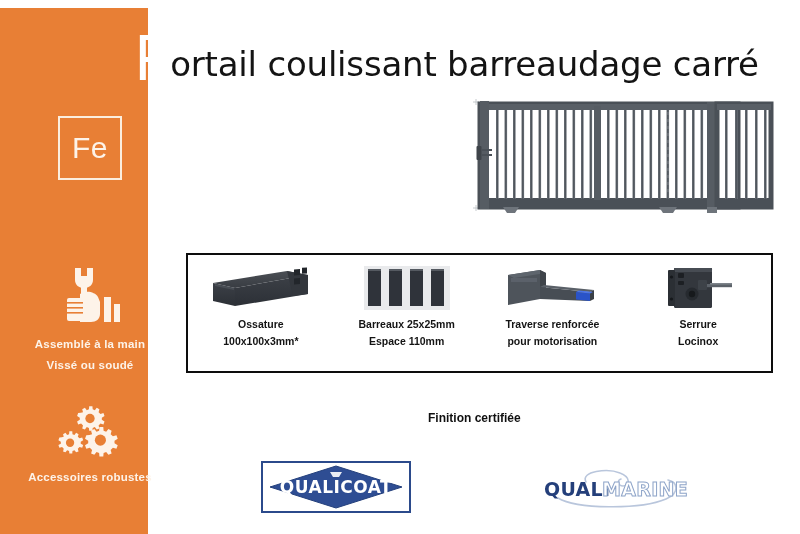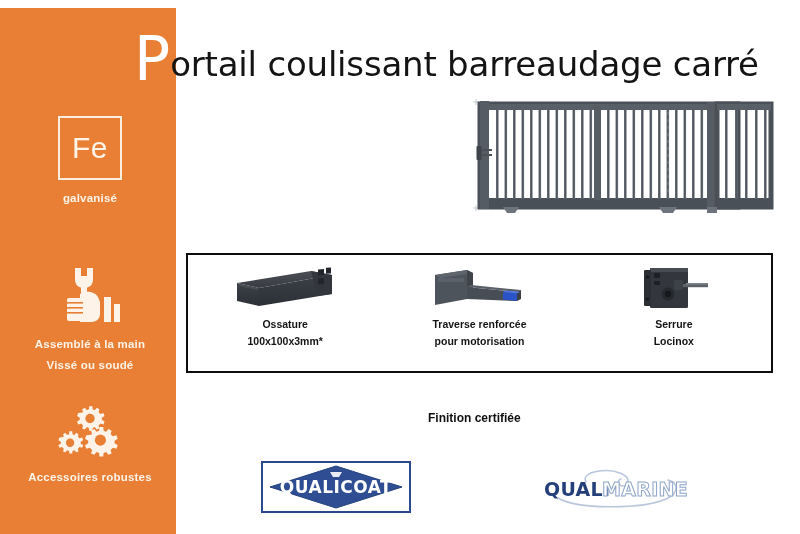--- a/index.html
+++ b/index.html
@@ -20,21 +20,21 @@
     width: 800px;
     height: 534px;
     background: #ffffff;
   }
 
   
   #sidebar {
     position: absolute;
     left: 0;
     top: 8px;
-    width: 176px;
+    width: 148px;
     height: 526px;
     background: #e87f35;
   }
   .side-block {
     position: absolute;
     left: 0;
     width: 180px;
     text-align: center;
     color: #fdf6ef;
   }
@@ -203,21 +203,20 @@
 <body>
 
 <div id="page">
 
   <div id="sidebar">
 
     <div class="side-block" id="fe-block">
       <div class="fe-square">
         <span class="fe-text">Fe</span>
       </div>
-      <div class="side-label sub">galvanisé</div>
     </div>
 
     <div class="side-block" id="hand-block">
       <svg class="side-icon" viewBox="0 0 78 62">
 
         <path d="M24 2 L30 2 L30 10 L36 10 L36 2 L42 2 L42 14
                  C42 19 38 22 33 22 C28 22 24 19 24 14 Z" fill="#fdf3e9"></path>
 
         <rect x="30" y="21" width="6" height="14" fill="#fdf3e9"></rect>
 
@@ -388,20 +387,37 @@
           <rect x="93" y="11" width="5" height="6" fill="#22262b" transform="skewY(-5)"></rect>
           <rect x="85" y="21" width="6" height="6" fill="#22262b" transform="skewY(-5)"></rect>
 
           <path d="M6 19 L25 23 L25 25 L6 21 Z" fill="#565b62" opacity="0.55"></path>
         </svg>
       </div>
       <div class="feature-cap l1">Ossature</div>
       <div class="feature-cap l2">100x100x3mm*</div>
     </div>
 
+    <div class="feature">
+      <div class="feature-art">
+        <svg width="86" height="44" viewBox="0 0 86 44">
+          <rect x="0" y="0" width="86" height="44" fill="#e9eaec"></rect>
+          <rect x="4" y="3" width="13" height="37" fill="#2f333a"></rect>
+          <rect x="25" y="3" width="13" height="37" fill="#2f333a"></rect>
+          <rect x="46" y="3" width="13" height="37" fill="#2f333a"></rect>
+          <rect x="67" y="3" width="13" height="37" fill="#2f333a"></rect>
+          <rect x="4" y="3" width="13" height="2" fill="#555a61"></rect>
+          <rect x="25" y="3" width="13" height="2" fill="#555a61"></rect>
+          <rect x="46" y="3" width="13" height="2" fill="#555a61"></rect>
+          <rect x="67" y="3" width="13" height="2" fill="#555a61"></rect>
+        </svg>
+      </div>
+      <div class="feature-cap l1">Barreaux 25x25mm</div>
+      <div class="feature-cap l2">Espace 110mm</div>
+    </div>
 
     <div class="feature">
       <div class="feature-art">
         <svg width="108" height="46" viewBox="0 0 108 46">
           <defs>
             <linearGradient id="trv" x1="0" y1="0" x2="0" y2="1">
               <stop offset="0%" stop-color="#5b6views"></stop>
             </linearGradient>
           </defs>
 

